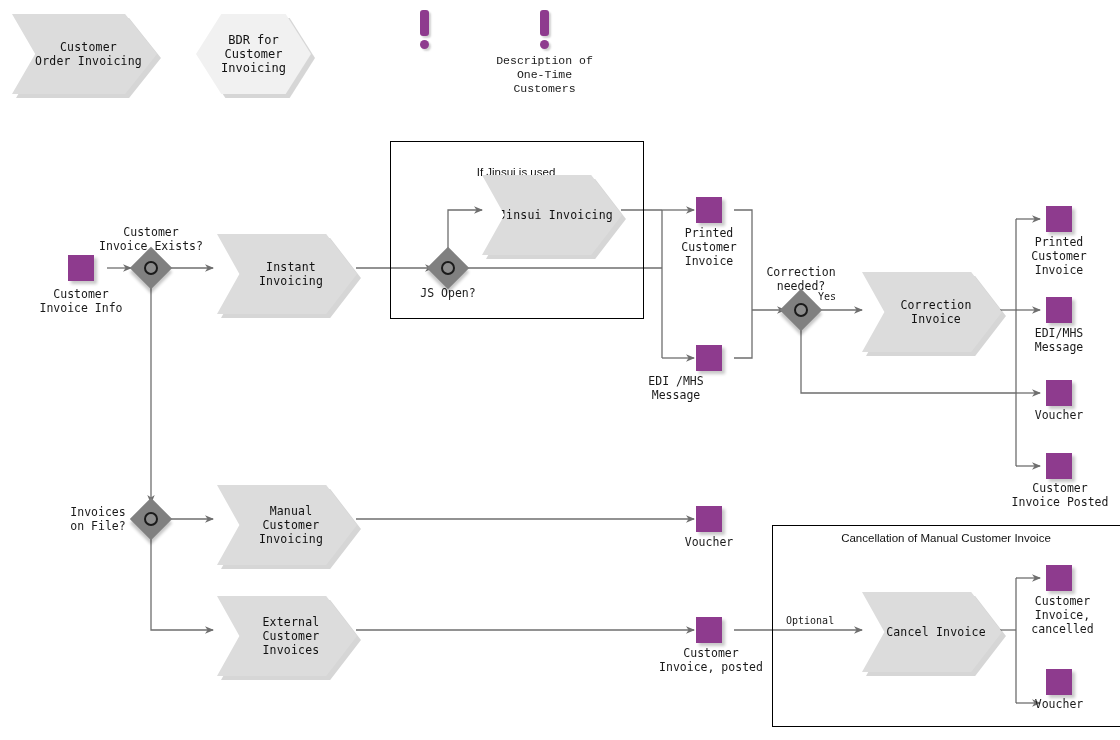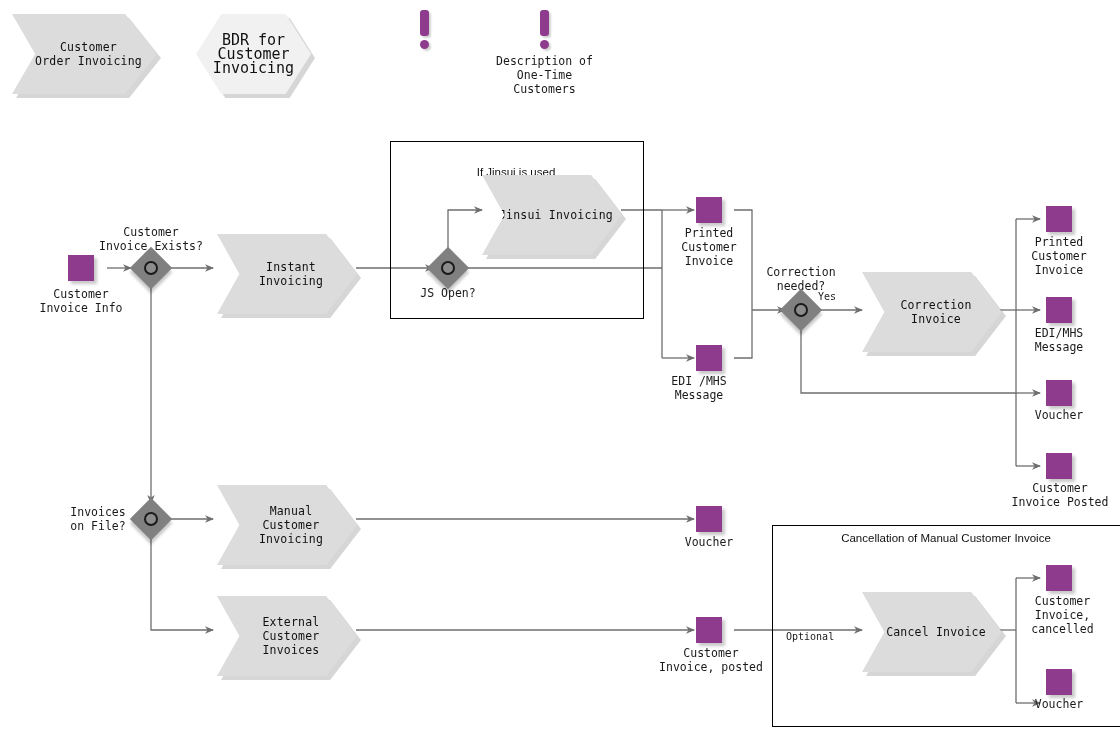--- a/index.html
+++ b/index.html
@@ -31,21 +31,21 @@
     clip-path:polygon(0% 0%, 78% 0%, 100% 50%, 78% 100%, 0% 100%, 16% 50%);
   }
   .chev-lbl{position:relative;z-index:2;padding-left:8px;}
 
   
   .hex{
     position:absolute;
     background:#f1f1f1;
     clip-path:polygon(22% 0%, 78% 0%, 100% 50%, 78% 100%, 22% 100%, 0% 50%);
     display:flex;align-items:center;justify-content:center;
-    text-align:center;font-size:15px;line-height:14px;color:#111;
+    text-align:center;font-size:12px;line-height:14px;color:#111;
   }
   .hexshadow{
     position:absolute;background:rgba(0,0,0,.16);
     clip-path:polygon(22% 0%, 78% 0%, 100% 50%, 78% 100%, 22% 100%, 0% 50%);
   }
 
   
   .art{
     position:absolute;width:26px;height:26px;
     background:#8e3b8e;
@@ -186,21 +186,21 @@
 
   <div class="excl" style="left:418px;top:10px;">
     <div class="bar"></div>
     <div class="dot"></div>
   </div>
 
   <div class="excl" style="left:538px;top:10px;">
     <div class="bar"></div>
     <div class="dot"></div>
   </div>
-  <div class="excl-lbl" style="left:488px;top:54px;width:113px;">Description of
+  <div class="excl-lbl" style="left:488px;top:54px;width:113px;font-family:Liberation Mono, monospace;">Description of
 One-Time
 Customers</div>
 
   <div class="frame" style="left:390px;top:141px;width:252px;height:176px;"></div>
   <div class="frame-title" style="left:390px;top:146px;width:252px;margin-top:20px;">If Jinsui is used</div>
 
   <div class="frame" style="left:772px;top:525px;width:348px;height:200px;"></div>
   <div class="frame-title" style="left:772px;top:532px;width:348px;">Cancellation of Manual Customer Invoice</div>
 
   <div class="art" style="left:68px;top:255px;"></div>
@@ -230,21 +230,21 @@
   <div class="chev" style="left:482px;top:175px;width:140px;height:80px;">
     <span class="chev-lbl" style="white-space:pre-line;">Jinsui Invoicing</span>
   </div>
 
   <div class="art" style="left:696px;top:197px;"></div>
   <div class="art-lbl" style="left:663px;top:226px;width:92px;">Printed
 Customer
 Invoice</div>
 
   <div class="art" style="left:696px;top:345px;"></div>
-  <div class="art-lbl" style="left:653px;top:374px;width:92px;">EDI /MHS
+  <div class="art-lbl" style="left:630px;top:374px;width:92px;">EDI /MHS
 Message</div>
 
   <div class="gw-lbl" style="left:739px;top:265px;width:124px;">Correction
 needed?</div>
   <div class="gw" style="left:786px;top:295px;">
     <div class="dia"></div>
     <div class="ring"></div>
   </div>
   <div class="edge-lbl" style="left:818px;top:291px;">Yes</div>
 
@@ -291,21 +291,21 @@
 Invoices</span>
   </div>
 
   <div class="art" style="left:696px;top:506px;"></div>
   <div class="art-lbl" style="left:663px;top:535px;width:92px;">Voucher</div>
 
   <div class="art" style="left:696px;top:617px;"></div>
   <div class="art-lbl" style="left:651px;top:646px;width:120px;">Customer
 Invoice, posted</div>
 
-  <div class="edge-lbl" style="left:786px;top:615px;margin-top:16px;">Optional</div>
+  <div class="edge-lbl" style="left:786px;top:615px;">Optional</div>
 
   <div class="chevshadow" style="left:866px;top:596px;width:140px;height:80px;"></div>
   <div class="chev" style="left:862px;top:592px;width:140px;height:80px;">
     <span class="chev-lbl" style="white-space:pre-line;">Cancel Invoice</span>
   </div>
 
   <div class="art" style="left:1046px;top:565px;"></div>
   <div class="art-lbl" style="left:1010px;top:594px;width:105px;">Customer
 Invoice,
 cancelled</div>

